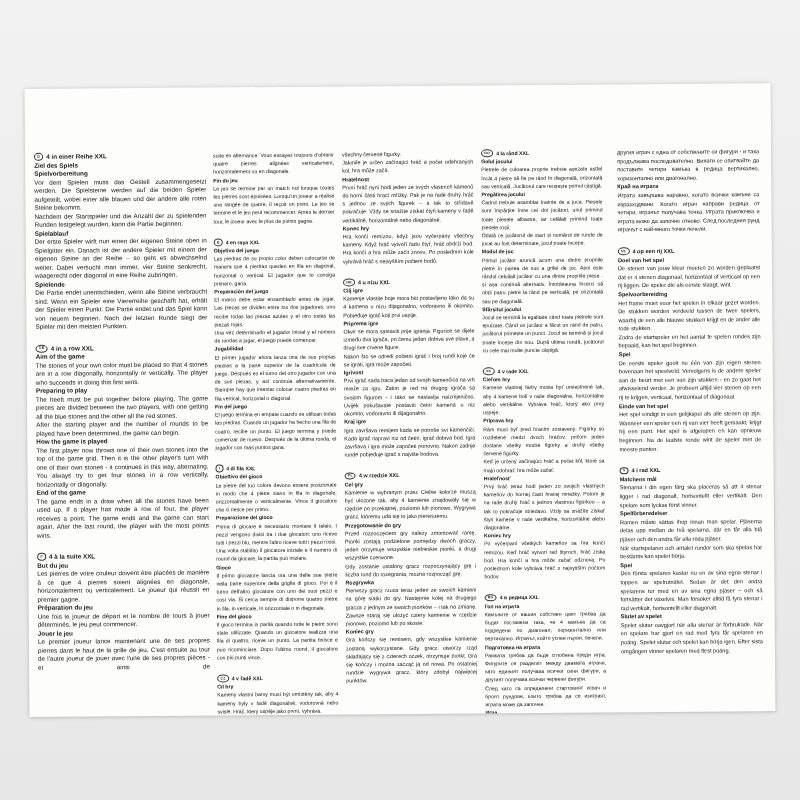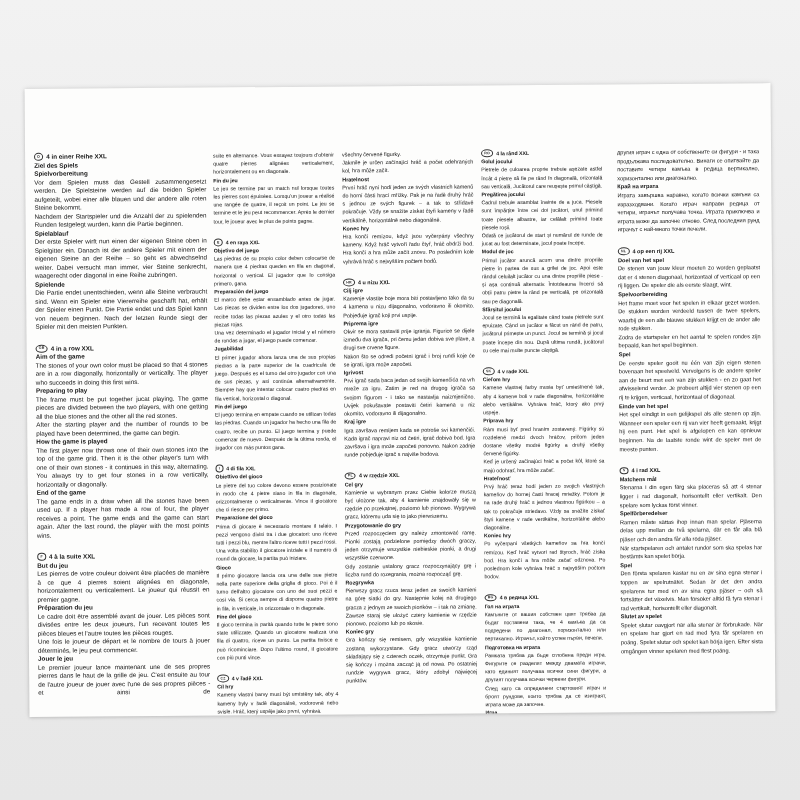--- a/index.html
+++ b/index.html
@@ -68,34 +68,33 @@
         <div class="para">Der erste Spieler wirft nun einen der eigenen Steine oben in Spielgitter ein. Danach ist der andere Spieler mit einem der eigenen Steine an der Reihe – so geht es abwechselnd weiter. Dabei versucht man immer, vier Steine senkrecht, waagerecht oder diagonal in eine Reihe zubringen.</div>
         <div class="heading">Spielende</div>
         <div class="para">Die Partie endet unentschieden, wenn alle Steine verbraucht sind. Wenn ein Spieler eine Viererreihe geschafft hat, erhält der Spieler einen Punkt. Die Partie endet und das Spiel kann von neuem beginnen. Nach der letzten Runde siegt der Spieler mit den meisten Punkten.</div>
         <div class="lang-title">
           <span class="lang-badge">GB</span>
           <span class="lang-name">4 in a row XXL</span>
         </div>
         <div class="heading">Aim of the game</div>
         <div class="para">The stones of your own color must be placed so that 4 stones are in a row diagonally, horizontally or vertically. The player who succeeds in doing this first wins.</div>
         <div class="heading">Preparing to play</div>
-        <div class="para">The frame must be put together jucat playing. The game pieces are divided between the two players, with one getting all the blue stones and the other all the red stones.</div>
+        <div class="para">The heeft must be put together before playing. The game pieces are divided between the two players, with one getting all the blue stones and the other all the red stones.</div>
         <div class="para">After the starting player and the number of rounds to be played have been determined, the game can begin.</div>
         <div class="heading">How the game is played</div>
         <div class="para">The first player now throws one of their own stones into the top of the game grid. Then it is the other player's turn with one of their own stones - it continues in this way, alternating. You always try to get four stones in a row vertically, horizontally or diagonally.</div>
         <div class="heading">End of the game</div>
         <div class="para">The game ends in a draw when all the stones have been used up. If a player has made a row of four, the player receives a point. The game ends and the game can start again. After the last round, the player with the most points wins.</div>
         <div class="lang-title">
           <span class="lang-badge">F</span>
           <span class="lang-name">4 à la suite XXL</span>
         </div>
         <div class="heading">But du jeu</div>
         <div class="para">Les pierres de votre couleur doivent être placées de manière à ce que 4 pierres soient alignées en diagonale, horizontalement ou verticalement. Le joueur qui réussit en premier gagne.</div>
         <div class="heading">Préparation du jeu</div>
-        <div class="para">Le cadre doit être assemblé avant de jouer. Les pièces sont divisées entre les deux joueurs, l'un recevant toutes les pièces bleues et l'autre toutes les pièces rouges.</div>
         <div class="para">Une fois le joueur de départ et le nombre de tours à jouer déterminés, le jeu peut commencer.</div>
         <div class="heading">Jouer le jeu</div>
         <div class="para-split">Le premier joueur lance maintenant une de ses propres pierres dans le haut de la grille de jeu. C'est ensuite au tour de l'autre joueur de jouer avec l'une de ses propres pièces - et ainsi de</div>
       </div>
       <div class="col col-2">
         <div class="para-cont">suite en alternance. Vous essayez toujours d'obtenir quatre pierres alignées verticalement, horizontalement ou en diagonale.</div>
         <div class="heading">Fin du jeu</div>
         <div class="para">Le jeu se termine par un match nul lorsque toutes les pierres sont épuisées. Lorsqu'un joueur a réalisé une rangée de quatre, il reçoit un point. Le jeu se termine et le jeu peut recommencer. Après le dernier tour, le joueur avec le plus de points gagne.</div>
         <div class="lang-title">
           <span class="lang-badge">E</span>

